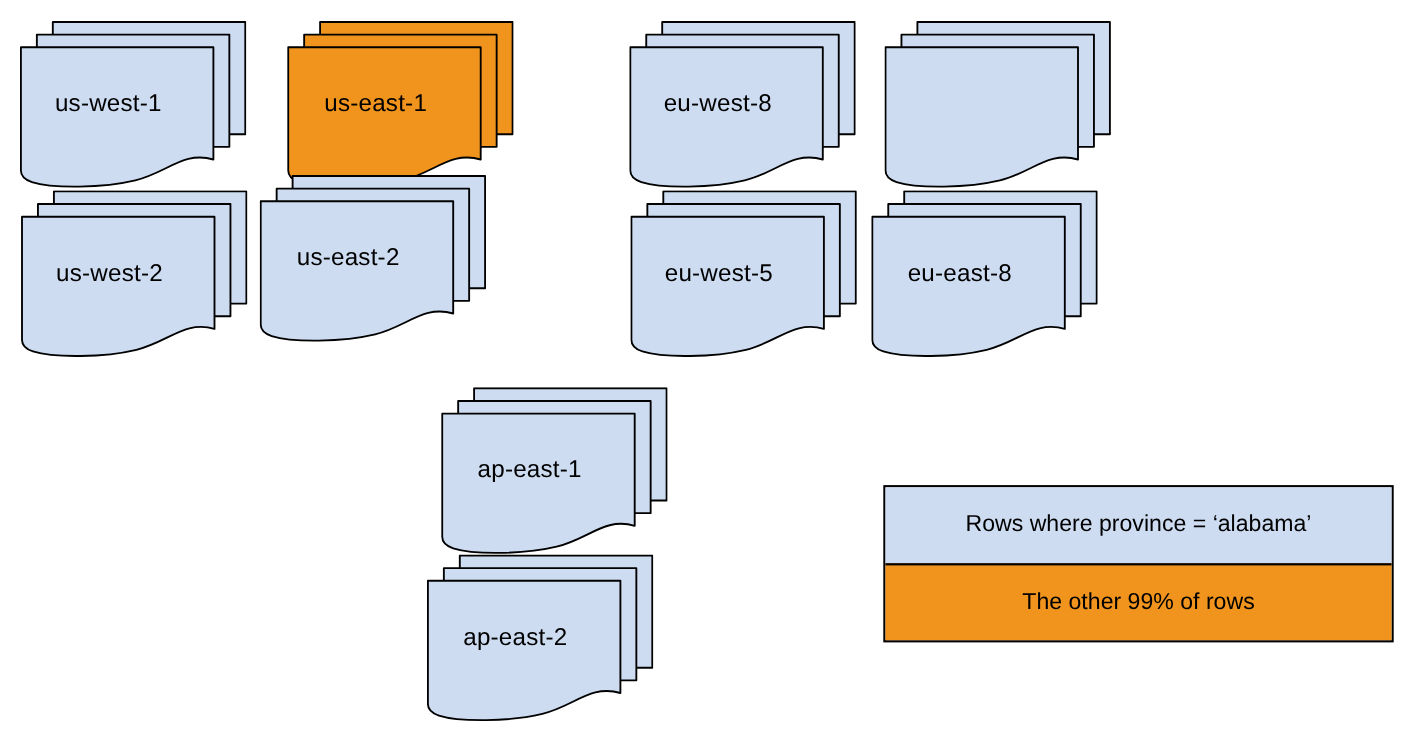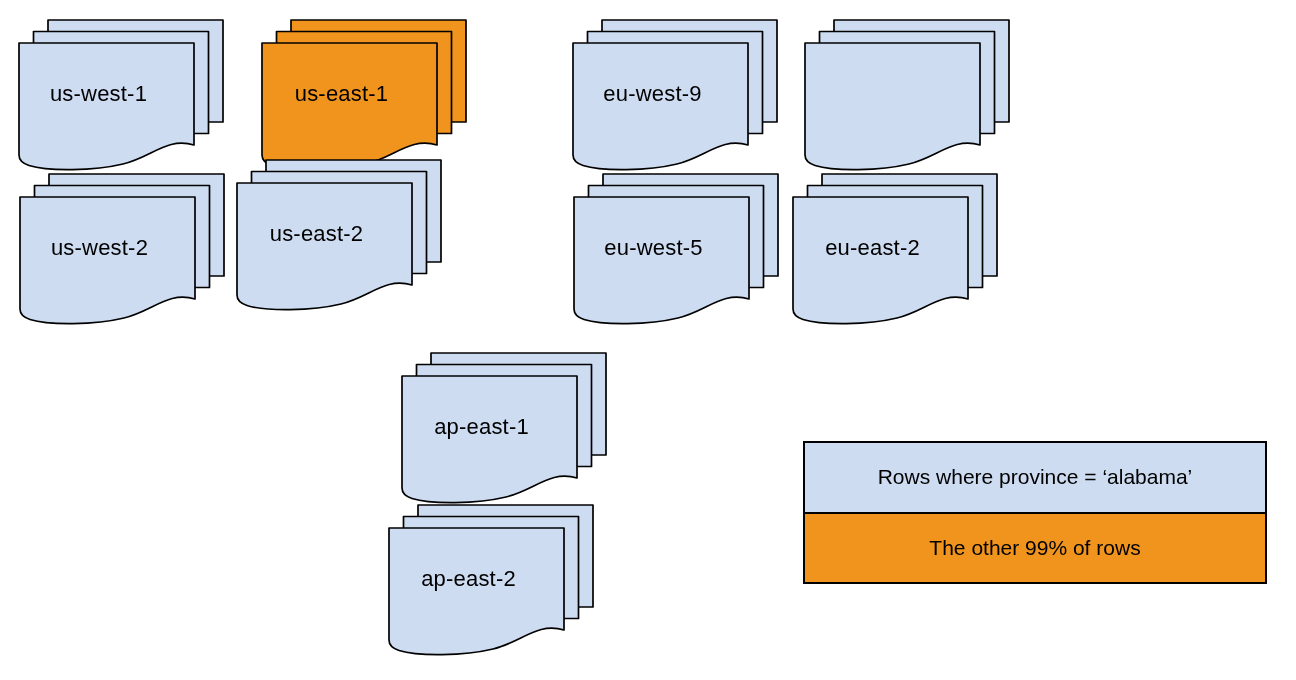--- a/index.html
+++ b/index.html
@@ -90,21 +90,21 @@
     </svg>
     <figcaption class="label">us-east-1</figcaption>
   </figure>
 
   <figure class="stack blue" style="left:572px; top:19px;">
     <svg width="206" height="155" viewBox="0 0 206 155" aria-hidden="true">
       <rect class="page" x="30" y="1" width="175" height="102"></rect>
       <rect class="page" x="15.5" y="12.5" width="175" height="102"></rect>
       <path class="page" d="M1,24 L176,24 L176,126 C149,118 134,138 105,145 C76,152 30,152.5 11,146.5 C5,144.5 1,141 1,136 Z"></path>
     </svg>
-    <figcaption class="label">eu-west-9</figcaption>
+    <figcaption class="label">eu-west-8</figcaption>
   </figure>
 
   <figure class="stack blue" style="left:804px; top:19px;">
     <svg width="206" height="155" viewBox="0 0 206 155" aria-hidden="true">
       <rect class="page" x="30" y="1" width="175" height="102"></rect>
       <rect class="page" x="15.5" y="12.5" width="175" height="102"></rect>
       <path class="page" d="M1,24 L176,24 L176,126 C149,118 134,138 105,145 C76,152 30,152.5 11,146.5 C5,144.5 1,141 1,136 Z"></path>
     </svg>
   </figure>
 
@@ -134,21 +134,21 @@
     </svg>
     <figcaption class="label">eu-west-5</figcaption>
   </figure>
 
   <figure class="stack blue" style="left:792px; top:173px;">
     <svg width="206" height="155" viewBox="0 0 206 155" aria-hidden="true">
       <rect class="page" x="30" y="1" width="175" height="102"></rect>
       <rect class="page" x="15.5" y="12.5" width="175" height="102"></rect>
       <path class="page" d="M1,24 L176,24 L176,126 C149,118 134,138 105,145 C76,152 30,152.5 11,146.5 C5,144.5 1,141 1,136 Z"></path>
     </svg>
-    <figcaption class="label">eu-east-2</figcaption>
+    <figcaption class="label">eu-east-8</figcaption>
   </figure>
 
   <figure class="stack blue" style="left:401px; top:352px;">
     <svg width="206" height="155" viewBox="0 0 206 155" aria-hidden="true">
       <rect class="page" x="30" y="1" width="175" height="102"></rect>
       <rect class="page" x="15.5" y="12.5" width="175" height="102"></rect>
       <path class="page" d="M1,24 L176,24 L176,126 C149,118 134,138 105,145 C76,152 30,152.5 11,146.5 C5,144.5 1,141 1,136 Z"></path>
     </svg>
     <figcaption class="label">ap-east-1</figcaption>
   </figure>

